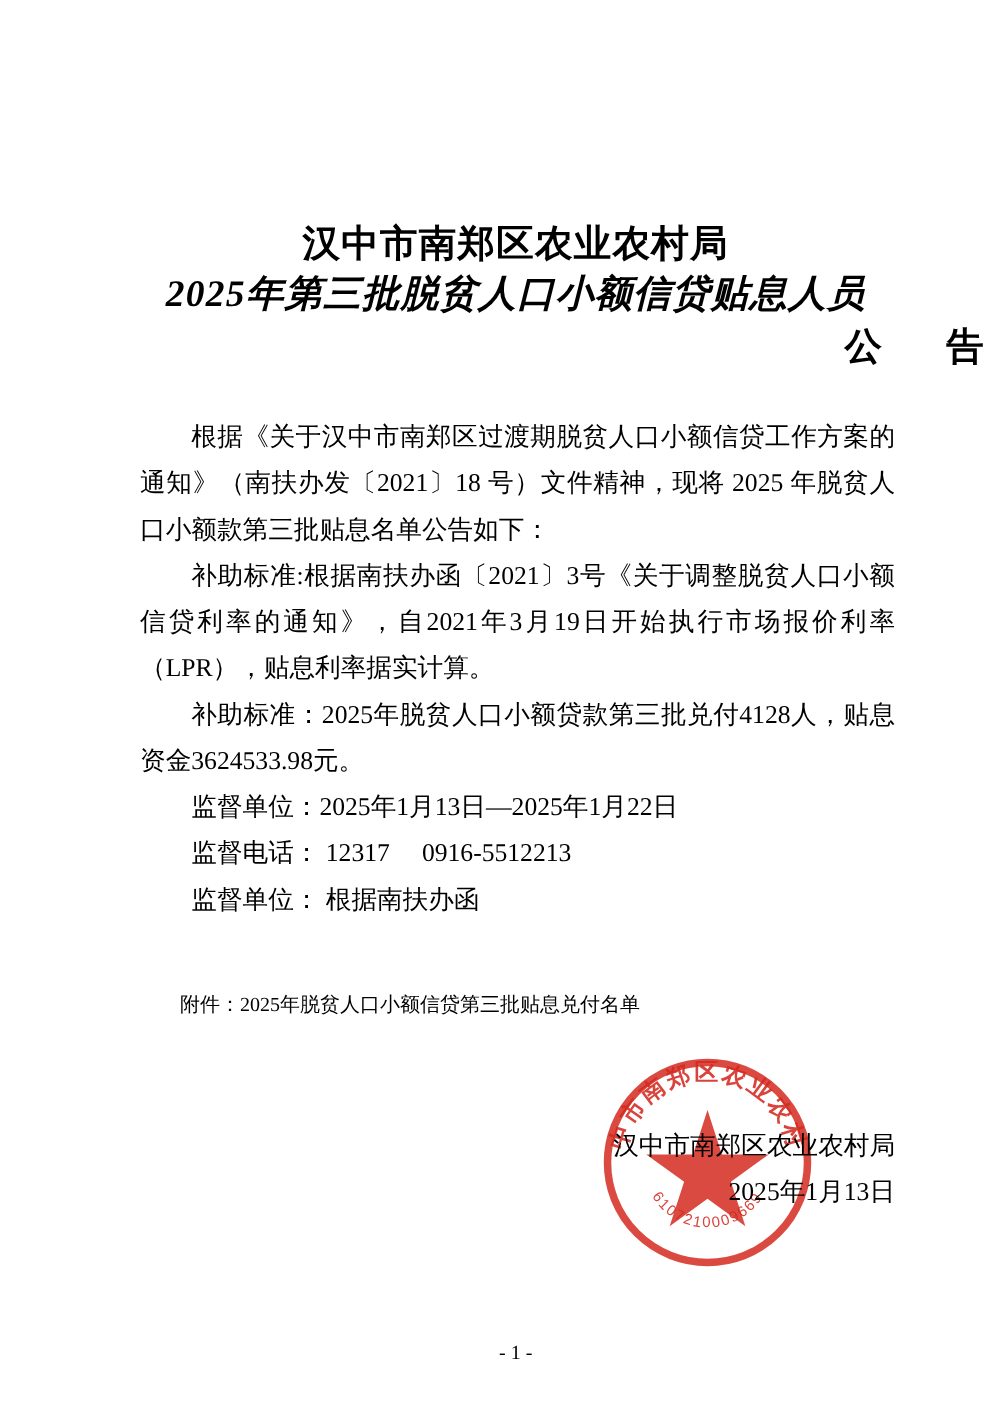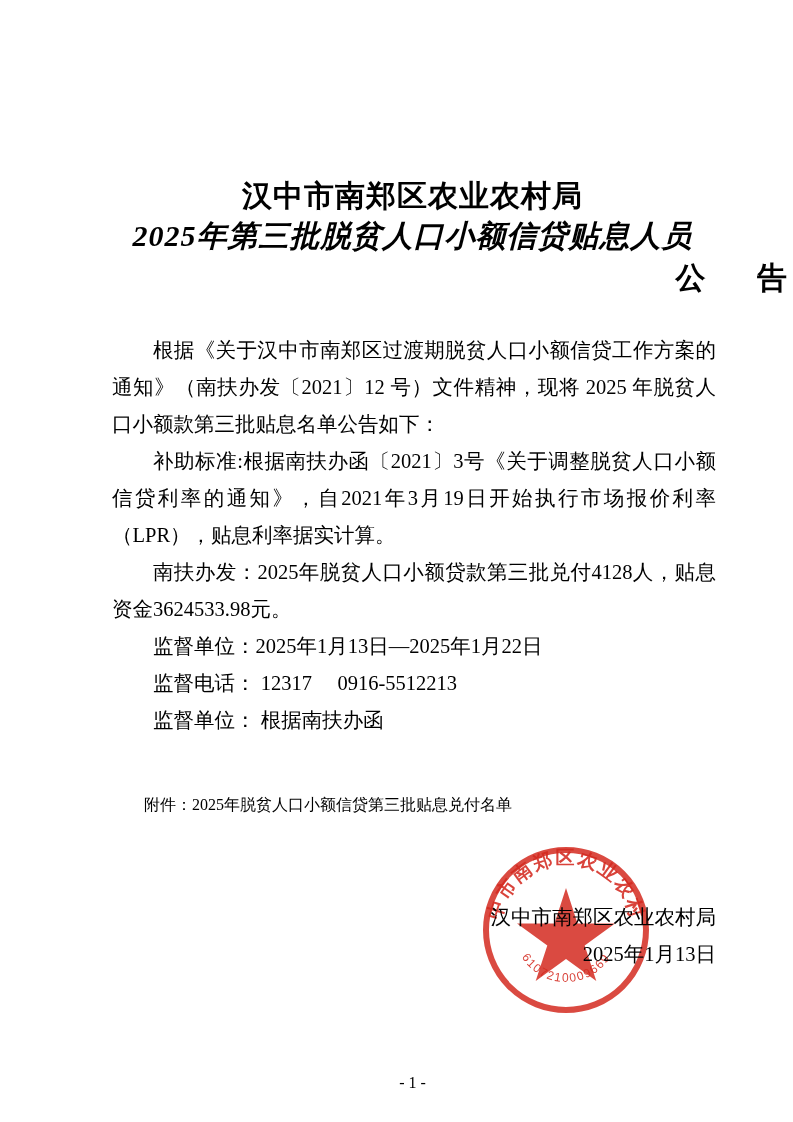--- a/index.html
+++ b/index.html
@@ -108,23 +108,23 @@
 
 <div class="page">
 
   <div class="title-block">
     <div class="title-line">汉中市南郑区农业农村局</div>
     <div class="title-line small-gap">2025年第三批脱贫人口小额信贷贴息人员</div>
     <div class="title-gonggao">公  告</div>
   </div>
 
   <div class="body-block">
-    <p class="para">根据《关于汉中市南郑区过渡期脱贫人口小额信贷工作方案的通知》（南扶办发〔2021〕12 号）文件精神，现将 2025 年脱贫人口小额款第三批贴息名单公告如下：</p>
+    <p class="para">根据《关于汉中市南郑区过渡期脱贫人口小额信贷工作方案的通知》（南扶办发〔2021〕18 号）文件精神，现将 2025 年脱贫人口小额款第三批贴息名单公告如下：</p>
     <p class="para">补助标准:根据南扶办函〔2021〕3号《关于调整脱贫人口小额信贷利率的通知》，自2021年3月19日开始执行市场报价利率（LPR），贴息利率据实计算。</p>
-    <p class="para">南扶办发：2025年脱贫人口小额贷款第三批兑付4128人，贴息资金3624533.98元。</p>
+    <p class="para">补助标准：2025年脱贫人口小额贷款第三批兑付4128人，贴息资金3624533.98元。</p>
     <p class="para">监督单位：2025年1月13日—2025年1月22日</p>
     <p class="para ws">监督电话： 12317     0916-5512213</p>
     <p class="para">监督单位： 根据南扶办函</p>
   </div>
 
   <div class="attach">附件：2025年脱贫人口小额信贷第三批贴息兑付名单</div>
 
   <svg class="seal" viewBox="0 0 172 172">
     <circle cx="86" cy="86" r="80" fill="none" stroke="#d42a20" stroke-width="6" opacity="0.85"></circle>
     <path d="M86 44 L97.5 79.5 L135 79.5 L104.7 101.4 L116.3 136.9 L86 115 L55.7 136.9 L67.3 101.4 L37 79.5 L74.5 79.5 Z" fill="#d42a20" opacity="0.85"></path>

